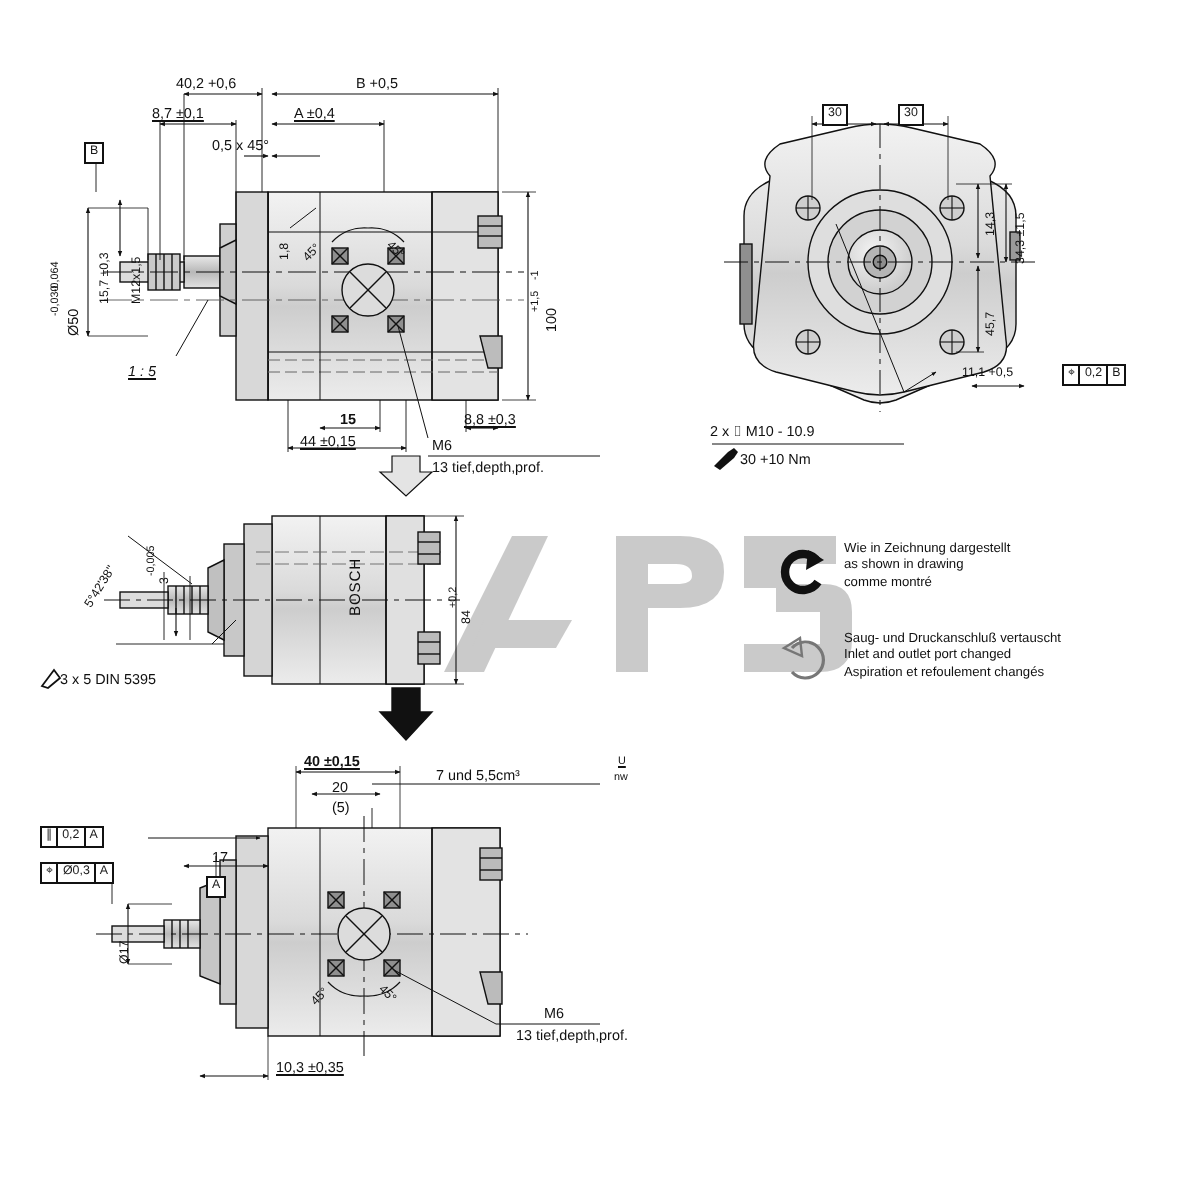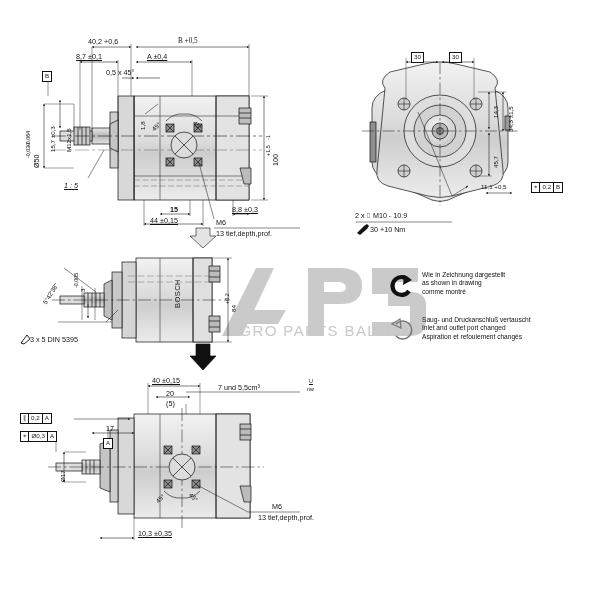--- a/index.html
+++ b/index.html
@@ -36,21 +36,20 @@
   <svg id="wm" viewBox="0 0 240 90">
     <g fill="#cacaca">
       <path d="M10 78 L44 10 L62 10 L30 78 Z"></path>
       <path d="M34 78 L68 10 L86 10 L52 78 Z" fill="#fff"></path>
       <path d="M30 52 L74 52 L66 66 L24 66 Z"></path>
       <path d="M96 10 L128 10 Q150 10 150 28 Q150 46 128 46 L112 46 L112 78 L96 78 Z"></path>
       <path d="M112 24 L126 24 Q134 24 134 30 Q134 34 126 34 L112 34 Z" fill="#fff"></path>
       <path d="M160 10 L206 10 L206 24 L182 24 L182 34 L200 34 Q214 34 214 48 L214 62 Q214 78 198 78 L160 78 L160 64 L198 64 L198 48 L176 48 L176 36 L160 36 Z"></path>
     </g>
   </svg>
-  <div id="wmtext">AGRO PARTS BALTIJA</div>
 
   <svg width="600" height="600" viewBox="0 0 600 600" style="position:absolute;left:0;top:0;">
     <defs>
       <linearGradient id="gBody" x1="0" y1="0" x2="0" y2="1">
         <stop offset="0" stop-color="#f2f2f2"></stop>
           <stop offset="0.45" stop-color="#dadada"></stop>
         <stop offset="0.55" stop-color="#cdcdcd"></stop>
           <stop offset="1" stop-color="#ececec"></stop>
       </linearGradient>
       <linearGradient id="gShaft" x1="0" y1="0" x2="0" y2="1">
@@ -345,21 +344,21 @@
       <line x1="56" y1="436" x2="56" y2="452" stroke-width="0.45"></line>
       <line x1="108" y1="428" x2="108" y2="444" stroke-width="0.45"></line>
 
       <line x1="197" y1="485" x2="248" y2="512" stroke-width="0.5"></line>
       <line x1="248" y1="512" x2="300" y2="512" stroke-width="0.5"></line>
     </g>
     </g>
   </svg>
 
   <div class="lbl" style="left:88px;top:38px;">40,2 +0,6</div>
-  <div class="lbl" style="left:178px;top:38px;font-family:Liberation Serif, serif;">B +0,5</div>
+  <div class="lbl" style="left:178px;top:38px;">B +0,5</div>
   <div class="lbl ul" style="left:76px;top:53px;">8,7 ±0,1</div>
   <div class="lbl ul" style="left:147px;top:53px;">A ±0,4</div>
   <div class="lbl" style="left:106px;top:69px;">0,5 x 45°</div>
 
   <div class="lbl rot90" style="left:33px;top:168px;">Ø50</div>
   <div class="lbl xs rot90" style="left:26px;top:158px;">-0,030</div>
   <div class="lbl xs rot90" style="left:26px;top:146px;">-0,064</div>
   <div class="lbl sm rot90" style="left:50px;top:152px;">15,7 ±0,3</div>
   <div class="lbl sm rot90" style="left:66px;top:152px;">M12x1,5</div>
   <div class="lbl ul" style="left:64px;top:182px;font-style:italic;">1 : 5</div>
@@ -404,21 +403,21 @@
   <div class="lbl sm rot90" style="left:80px;top:292px;">3</div>
   <div class="lbl xs rot90" style="left:74px;top:288px;">-0,005</div>
   <div class="lbl" style="left:30px;top:336px;">3 x 5 DIN 5395</div>
   <svg style="position:absolute;left:20px;top:334px;" width="11" height="11" viewBox="0 0 11 11">
     <path d="M1 9 L7 1 L10 5 L4 10 Z" fill="none" stroke="#111" stroke-width="0.9"></path>
   </svg>
   <div class="lbl sm rot90" style="left:231px;top:312px;">84</div>
   <div class="lbl xs rot90" style="left:225px;top:304px;">+0,2</div>
   <div class="lbl rot90" style="left:174px;top:308px;letter-spacing:0.4px;font-size:7.6px;">BOSCH</div>
 
-  <div class="lbl ul" style="left:152px;top:377px;">40 ±0,15</div>
+  <div class="lbl ul" style="left:152px;top:377px;font-weight:bold;">40 ±0,15</div>
   <div class="lbl" style="left:166px;top:390px;">20</div>
   <div class="lbl" style="left:166px;top:400px;">(5)</div>
   <div class="lbl" style="left:218px;top:384px;">7 und 5,5cm³</div>
   <div class="lbl xs" style="left:309px;top:379px;text-decoration:underline;">U</div>
   <div class="lbl xs" style="left:307px;top:387px;">nw</div>
   <div class="lbl" style="left:106px;top:425px;">17</div>
   <div class="lbl sm rot90" style="left:60px;top:482px;">Ø17</div>
   <div class="lbl ul" style="left:138px;top:530px;">10,3 ±0,35</div>
   <div class="lbl" style="left:272px;top:503px;">M6</div>
   <div class="lbl" style="left:258px;top:514px;">13 tief,depth,prof.</div>

